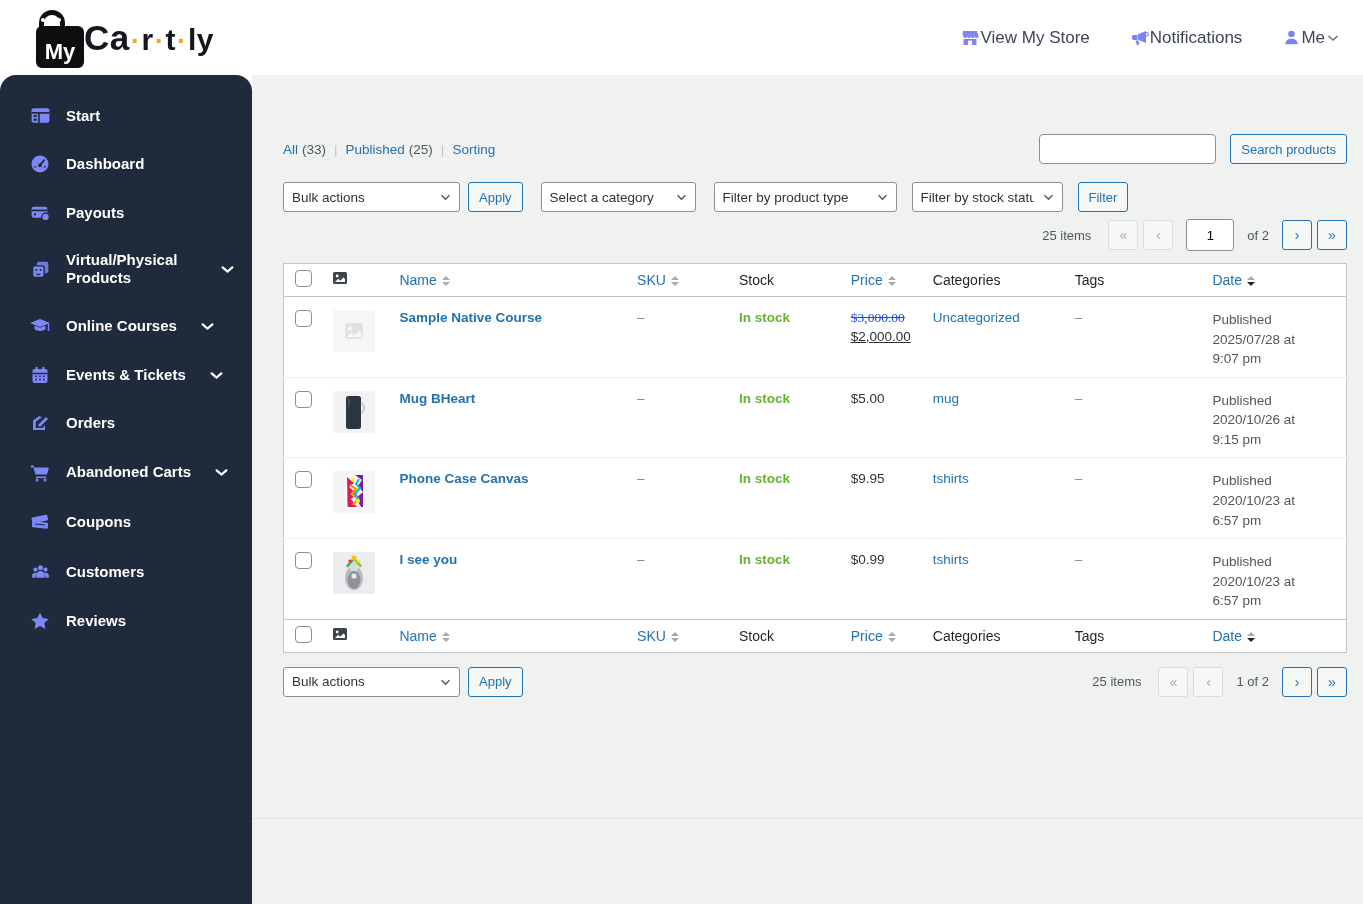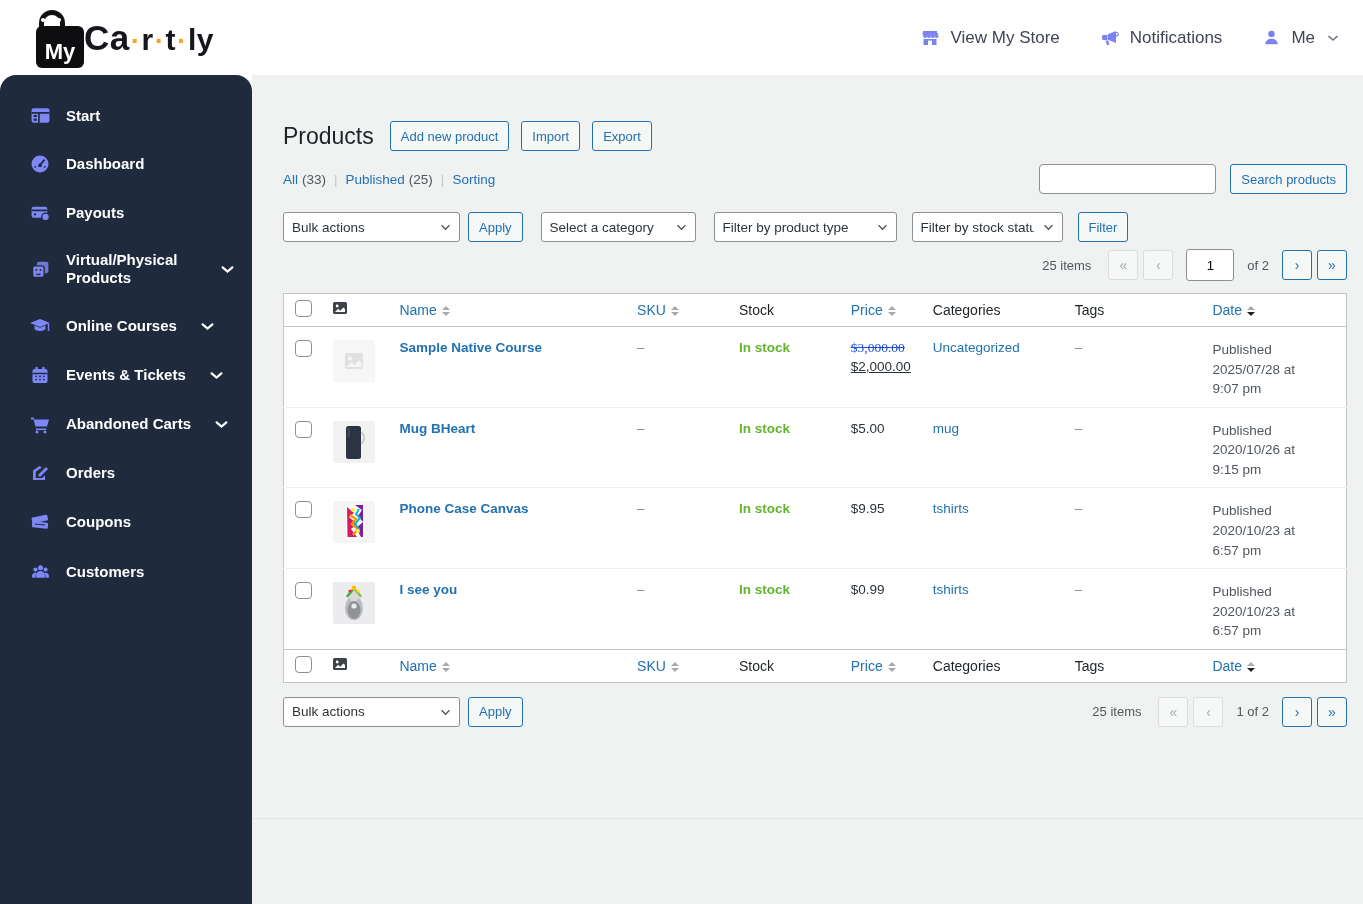--- a/index.html
+++ b/index.html
@@ -33,21 +33,21 @@
     background:#0e0e10; border-radius:6px; z-index:1;
     display:flex; align-items:flex-end; justify-content:center;
     color:#fff; font-weight:bold; font-size:22px; padding-bottom:3px;
   }
   .bag-eye { position:absolute; top:10px; width:4px; height:4px; border-radius:50%; background:#fff; z-index:2; }
   .bag-eye.e1 { left:17px; } .bag-eye.e2 { left:33px; }
   .logo-text { font-weight:bold; color:#15171c; font-size:30px; display:flex; align-items:baseline; letter-spacing:0.5px; }
   .logo-text .cap { font-size:35px; }
   .logo-dot { color:#f7a421; font-weight:bold; font-size:28px; margin:0 1px; }
   .topnav { display:flex; align-items:center; gap:40px; font-size:17px; color:#3f4555; }
-  .topnav-item { display:flex; align-items:center; gap:10px; cursor:pointer; }
+  .topnav-item { display:flex; align-items:center; cursor:pointer; }
   .topnav-item .ticon { color:#7b82f2; display:flex; }
   .chev-small { margin-left:2px; display:flex; color:#6b7280; }
 
   
   .sidebar {
     position:absolute; top:75px; left:0; width:252px; height:829px;
     background:#1f2a3c; border-radius:16px 16px 0 0; padding-top:16px; z-index:2;
   }
   .side-item {
     display:flex; align-items:center; gap:15px;
@@ -300,42 +300,42 @@
     </span>
     <span class="slabel">Events &amp; Tickets</span>
     <span class="side-chev">
       <svg width="13" height="9" viewBox="0 0 12 8" fill="none" stroke="#fff" stroke-width="2" stroke-linecap="round">
           <path d="M1.5 2l4.5 4 4.5-4"></path>
         </svg>
     </span>
   </div>
   <div class="side-item">
     <span class="sicon">
+      <svg width="20" height="20" viewBox="0 0 20 20" fill="currentColor">
+          <path d="M3 17V7.5L9.5 3l2.3 1.6-6 4.2V15h6.4l2.8-2.8V17H3z"></path>
+          <path d="M8.5 11.5L16 4l2 2-7.5 7.5H8.5v-2z"></path>
+        </svg>
+    </span>
+    <span class="slabel">Orders</span>
+  </div>
+  <div class="side-item">
+    <span class="sicon">
       <svg width="22" height="22" viewBox="0 0 22 22" fill="currentColor">
           <path d="M2 4.5h2.6l.6 2H20l-2 7H6.4L4.6 6.5H2v-2z"></path>
           <path d="M6.8 15.5h10.5v1.6H6.8z"></path>
           <circle cx="8" cy="19" r="1.5"></circle>
           <circle cx="16" cy="19" r="1.5"></circle>
         </svg>
     </span>
     <span class="slabel">Abandoned Carts</span>
     <span class="side-chev">
       <svg width="13" height="9" viewBox="0 0 12 8" fill="none" stroke="#fff" stroke-width="2" stroke-linecap="round">
           <path d="M1.5 2l4.5 4 4.5-4"></path>
         </svg>
     </span>
-  </div>
-  <div class="side-item">
-    <span class="sicon">
-      <svg width="20" height="20" viewBox="0 0 20 20" fill="currentColor">
-          <path d="M3 17V7.5L9.5 3l2.3 1.6-6 4.2V15h6.4l2.8-2.8V17H3z"></path>
-          <path d="M8.5 11.5L16 4l2 2-7.5 7.5H8.5v-2z"></path>
-        </svg>
-    </span>
-    <span class="slabel">Orders</span>
   </div>
   <div class="side-item">
     <span class="sicon">
       <svg width="22" height="22" viewBox="0 0 22 22" fill="currentColor">
           <g transform="rotate(-12 11 9)">
             <rect x="3" y="5" width="16" height="6" rx="1.2"></rect>
           </g>
           <g transform="rotate(6 11 14)">
             <rect x="3" y="11" width="16" height="6" rx="1.2"></rect>
           </g>
@@ -349,31 +349,33 @@
       <svg width="21" height="21" viewBox="0 0 20 20" fill="currentColor">
           <circle cx="5.2" cy="8.2" r="2"></circle>
           <circle cx="14.8" cy="8.2" r="2"></circle>
           <circle cx="10" cy="6.5" r="2.4"></circle>
           <path d="M10 9.6c2.3 0 4.2 1.7 4.2 4v2.4H5.8v-2.4c0-2.3 1.9-4 4.2-4z"></path>
           <path d="M2 16v-1.8c0-1.8 1.4-3 3.2-3 .5 0 1 .1 1.4.3-.9.9-1.4 2.1-1.4 3.5v1H2zM18 16v-1.8c0-1.8-1.4-3-3.2-3-.5 0-1 .1-1.4.3.9.9 1.4 2.1 1.4 3.5v1H18z"></path>
         </svg>
     </span>
     <span class="slabel">Customers</span>
   </div>
+  <div class="side-item">
+    <span class="sicon">
+      <svg width="22" height="22" viewBox="0 0 22 22" fill="currentColor">
+          <path d="M11 2.5l2.7 5.6 6.1.8-4.5 4.2 1.1 6-5.4-3-5.4 3 1.1-6L2.2 8.9l6.1-.8L11 2.5z"></path>
+        </svg>
+    </span>
+    <span class="slabel">Reviews</span>
+  </div>
 </aside>
 
 <main class="main">
   <div class="content-divider"></div>
 
-  <div class="title-row">
-    <h1 class="page-title">Products</h1>
-    <button class="btn">Add new product</button>
-    <button class="btn">Import</button>
-    <button class="btn">Export</button>
-  </div>
 
   <div class="subnav-row">
     <div class="subnav">
       <a>All</a>
       <span class="count">(33)</span>
       <span class="sep">|</span>
       <a>Published</a>
       <span class="count">(25)</span>
       <span class="sep">|</span>
       <a>Sorting</a>

